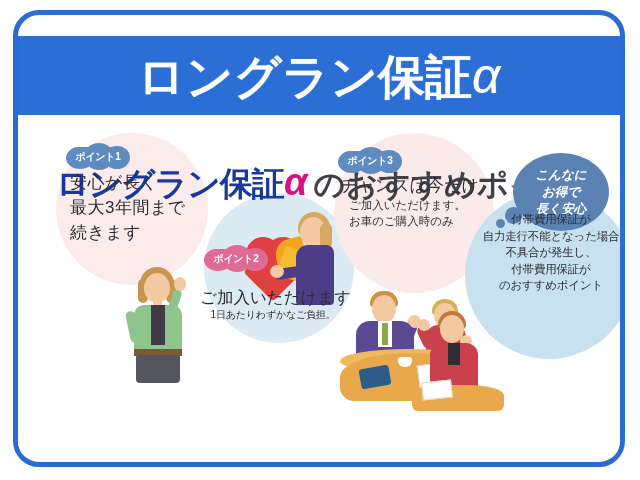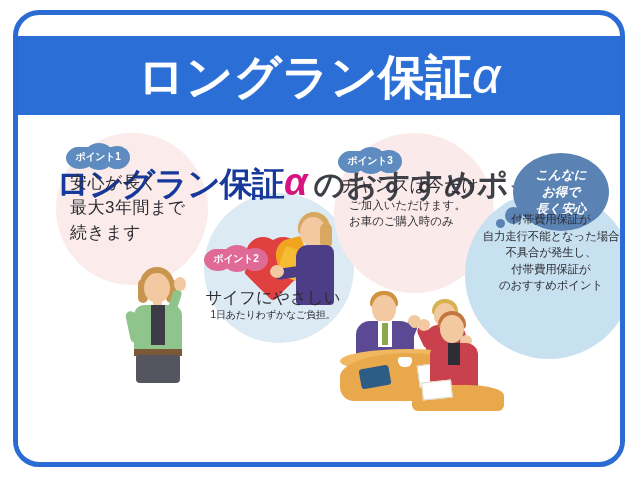--- a/index.html
+++ b/index.html
@@ -377,21 +377,21 @@
       </div>
 
       <div class="badge badge-pink badge-p2">
         <div class="lobe l1"></div>
           <div class="lobe l2"></div>
           <div class="lobe l3"></div>
         <div class="pill"></div>
         <div class="badge-label">ポイント2</div>
       </div>
       <div class="ptext pt2">
-        <div class="head">サイフにやさしい</div>
+        <div class="head">ご加入いただけます</div>
         <div class="sub">1日あたりわずかなご負担。</div>
       </div>
 
       <div class="badge badge-blue badge-p3">
         <div class="lobe l1"></div>
           <div class="lobe l2"></div>
           <div class="lobe l3"></div>
         <div class="pill"></div>
         <div class="badge-label">ポイント3</div>
       </div>

